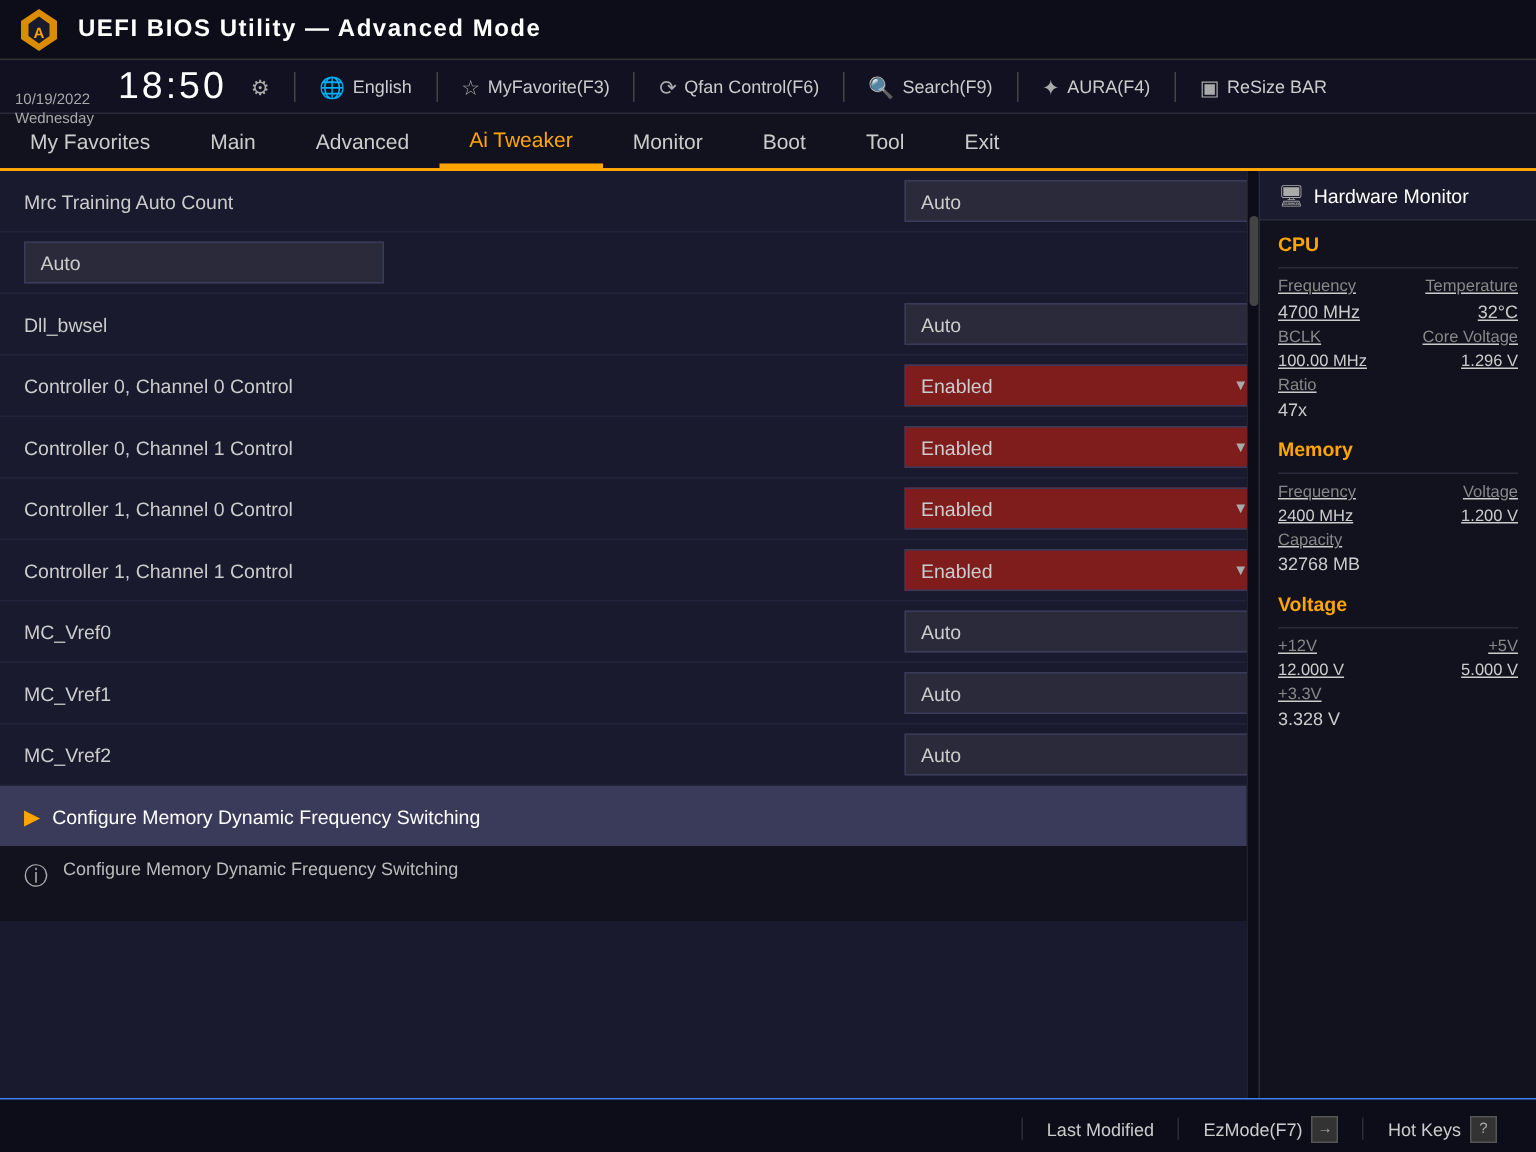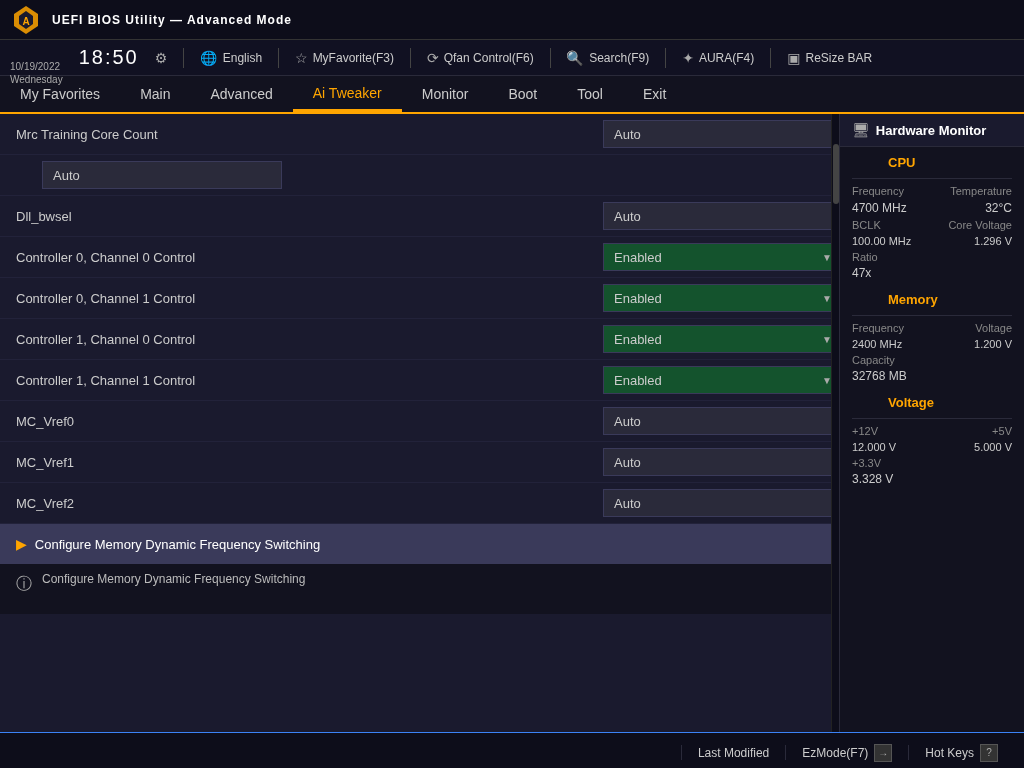--- a/index.html
+++ b/index.html
@@ -26,21 +26,21 @@
       display: flex;
       align-items: center;
       gap: 10px;
     }
     .logo-icon {
       width: 32px;
       height: 32px;
     }
     .header-title {
       color: #fff;
-      font-size: 12px;
+      font-size: 16px;
       font-weight: bold;
       letter-spacing: 1px;
     }
     .header-time-bar {
       background: #111122;
       height: 36px;
       display: flex;
       align-items: center;
       padding: 0 10px;
       gap: 16px;
@@ -48,21 +48,21 @@
     }
     .date-block {
       display: flex;
       flex-direction: column;
       font-size: 10px;
       color: #aaa;
       line-height: 1.3;
       margin-top: 30px;
     }
     .time-display {
-      font-size: 20px;
+      font-size: 25px;
       color: #fff;
       font-weight: 300;
       letter-spacing: 2px;
       text-align: center;
     }
     .settings-icon-btn {
       color: #aaa;
       font-size: 14px;
       cursor: pointer;
     }
@@ -127,35 +127,34 @@
       border-bottom: 1px solid #22223a;
       min-height: 38px;
     }
     .setting-label {
       flex: 1;
       font-size: 13px;
       color: #ccc;
     }
     .setting-value {
       width: 212px;
-      margin-left: 26px;
     }
     .value-box {
       background: #2a2a3a;
       border: 1px solid #3a3a5a;
       color: #ccc;
       padding: 4px 10px;
       font-size: 13px;
       width: 240px;
       height: 28px;
       display: flex;
       align-items: center;
     }
     .value-dropdown {
-      background: #14532d;
+      background: #7f1d1d;
       border: 1px solid #3a3a5a;
       color: #ccc;
       padding: 4px 10px;
       font-size: 13px;
       width: 240px;
       height: 28px;
       display: flex;
       align-items: center;
       justify-content: space-between;
       cursor: pointer;
@@ -212,40 +211,40 @@
       background: #1a1a2e;
       padding: 8px 12px;
       display: flex;
       align-items: center;
       gap: 6px;
       border-bottom: 1px solid #2a2a3a;
     }
     .hw-monitor-title {
       color: #fff;
       font-size: 13px;
-      font-weight: bold;
+      font-weight: normal;
     }
     .hw-monitor-icon { color: #aaa; font-size: 14px; }
 
     .section-title {
       color: #ffa500;
       font-size: 13px;
       font-weight: bold;
       padding: 8px 12px 4px;
-      margin-left: 36px;
     }
     .hw-divider {
       height: 1px;
       background: #2a2a3a;
       margin: 4px 12px;
     }
     .hw-row {
       display: flex;
       justify-content: space-between;
       padding: 2px 12px;
+      text-decoration: underline;
     }
     .hw-label {
       color: #888;
       font-size: 11px;
     }
     .hw-value {
       color: #ccc;
       font-size: 11px;
     }
     .hw-big-value {
@@ -386,21 +385,21 @@
   </div>
 </div>
 
 <div class="main-layout">
 
   <div style="display:flex; flex:1; overflow:hidden;">
     <div class="content-area">
 
       <div id="settings-rows-container">
           <div class="setting-row">
-            <span class="setting-label">Mrc Training Core Count</span>
+            <span class="setting-label">Mrc Training Auto Count</span>
             <div class="setting-value">
               <div class="value-box">Auto</div>
             </div>
           </div>
           <div class="setting-row">
             <div class="setting-value">
               <div class="value-box">Auto</div>
             </div>
           </div>
           <div class="setting-row">

